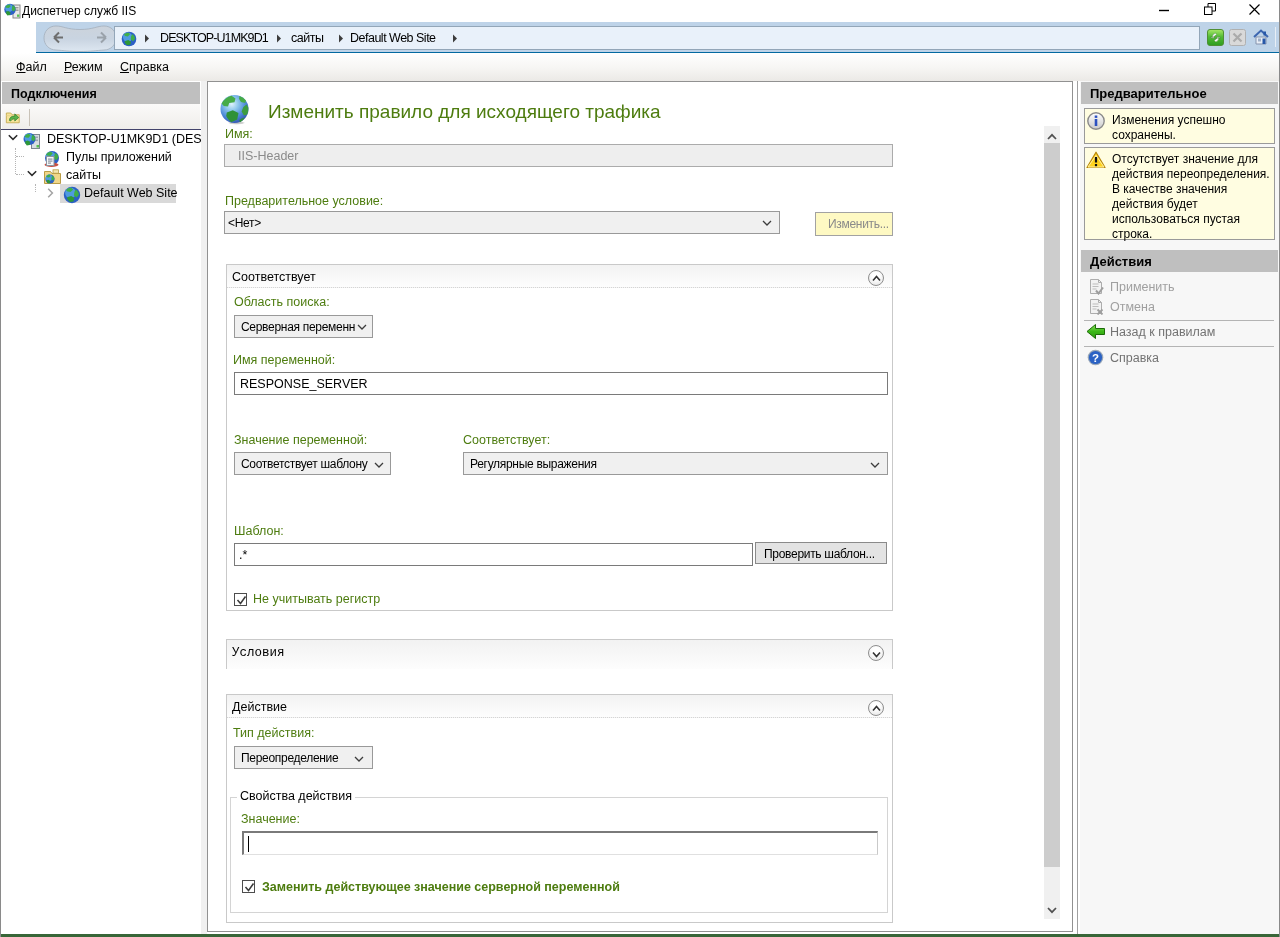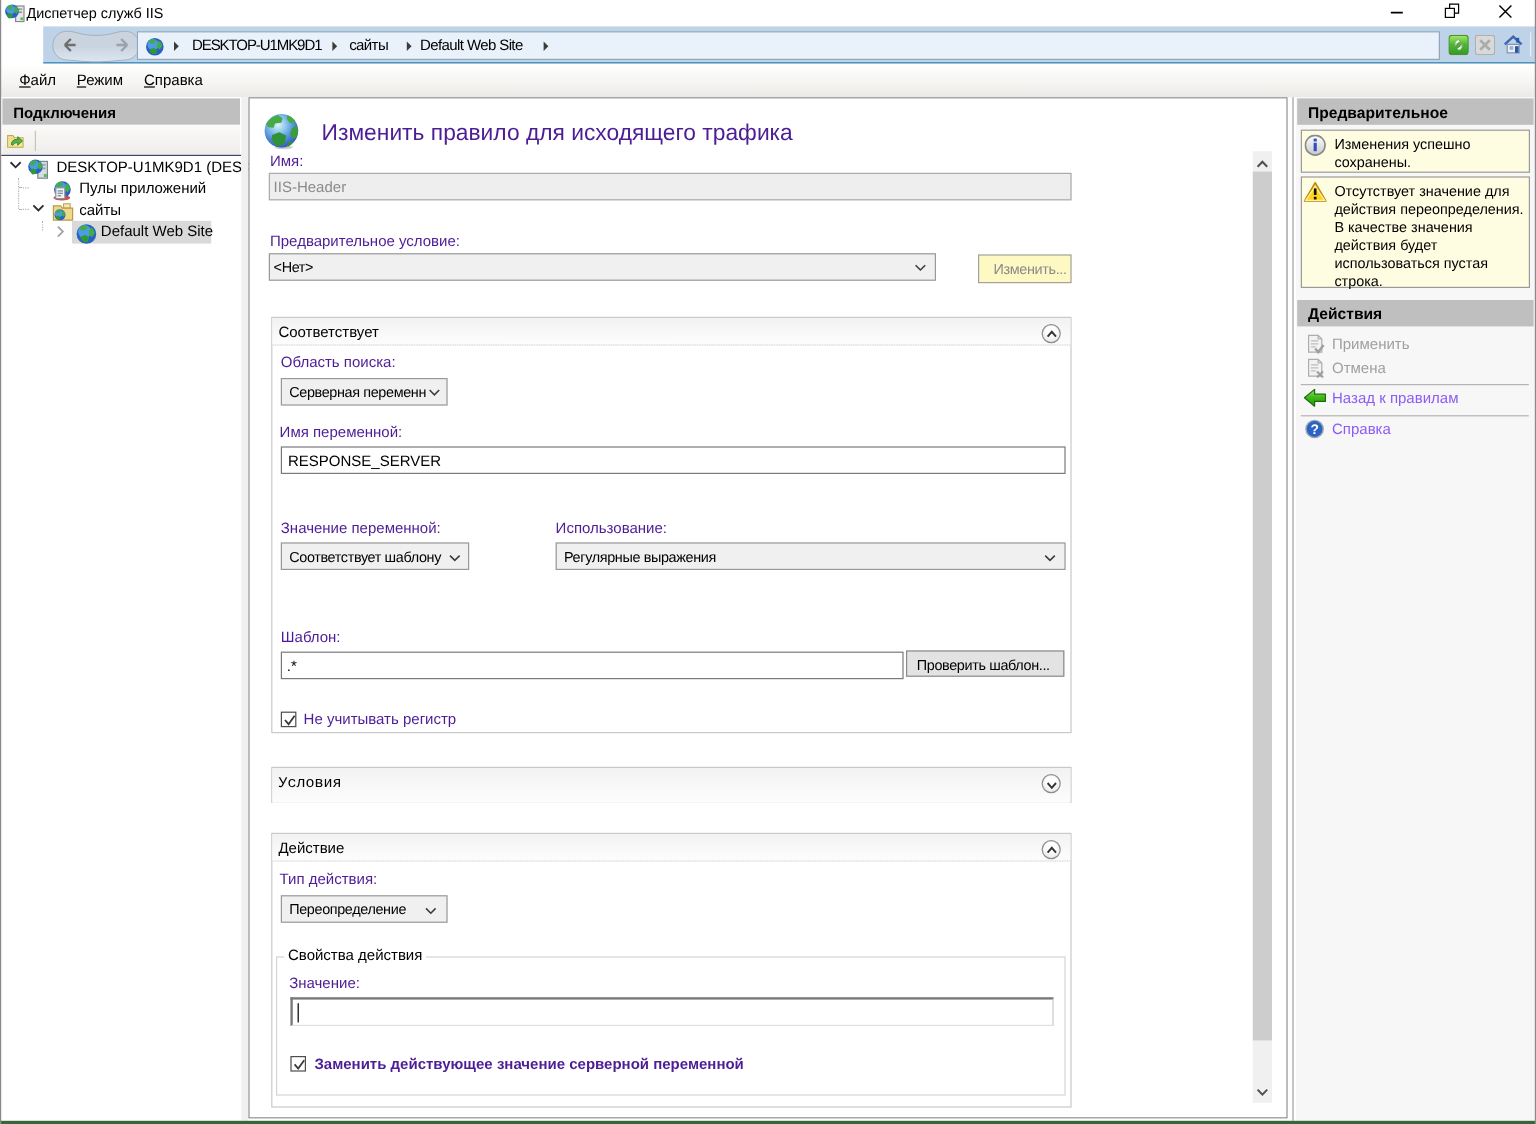--- a/index.html
+++ b/index.html
@@ -31,42 +31,42 @@
 #lp-toolbar { position:absolute; left:1px; top:23px; width:198px; height:25px; background:linear-gradient(#fbfaf9,#efedea); }
 #lp-sep { position:absolute; left:28px; top:28px; width:1px; height:17px; background:#c9c2b8; }
 #lp-line { position:absolute; left:0px; top:48px; width:200px; height:1px; background:#43436b; }
 .treerow { position:absolute; height:18px; font-size:12.5px; white-space:nowrap; }
 
 
 #splitter { position:absolute; left:201px; top:81px; width:6px; height:853px; background:#f0f0f0; }
 
 
 #mainpanel { position:absolute; left:207px; top:81px; width:866px; height:851px; background:#fff; border:1px solid #919191; }
-.lbl { position:absolute; font-size:12.5px; color:#4c1d95; white-space:nowrap; }
+.lbl { position:absolute; font-size:12.5px; color:#4d7c0f; white-space:nowrap; }
 .inp { position:absolute; border:1px solid #999; background:#fff; font-size:12.5px; }
 .combo { position:absolute; border:1px solid #999; background:#f0f0f0; }
 .combo .ct { position:absolute; left:6px; top:5px; font-size:12px; letter-spacing:-0.3px; white-space:nowrap; }
 .group { position:absolute; left:18px; width:667px; border:1px solid #c9c9c9; background:#fff; }
 .ghead { position:absolute; left:0; top:0; right:0; height:23px; background:linear-gradient(#f2f2f2,#fdfdfd); border-bottom:1px dotted #d5d5d5; }
 .ghead span { position:absolute; left:5px; top:5px; font-size:12.5px; }
 .gbtn { position:absolute; right:8px; top:5px; width:16px; height:16px; border:1px solid #8e8e8e; border-radius:50%; background:radial-gradient(circle at 50% 35%, #ffffff 30%,#ececec 75%,#e0e0e0); }
 .cb { position:absolute; width:13px; height:13px; border:1px solid #4d4d4d; background:#fff; }
 
 
 #scroll { position:absolute; left:1044px; top:126px; width:16px; height:793px; background:#f0f0f0; }
 #sthumb { position:absolute; left:0; top:17px; width:16px; height:724px; background:#cdcdcd; }
 
 
 #rightpanel { position:absolute; left:1080px; top:81px; width:199px; height:853px; background:#f7f7f7; }
 .rp-header { position:absolute; left:1px; width:197px; height:22px; background:#bfbfbf; }
 .rp-header span { position:absolute; left:9px; top:4px; font-weight:bold; font-size:13px; }
 .ybox { position:absolute; left:4px; width:191px; background:#fffde1; border:1px solid #9a9a9a; }
 .ytxt { position:absolute; left:27px; top:4px; font-size:12px; line-height:15px; white-space:nowrap; }
 .act { position:absolute; font-size:12.5px; white-space:nowrap; }
-.alink { color:#8b5cf6; }
+.alink { color:#737373; }
 .agray { color:#a0a0a0; }
 .rp-sep { position:absolute; left:4px; width:190px; height:1px; background:#b4b4b4; }
 
 
 #wborder { position:absolute; left:0; top:0; width:1280px; height:937px; border:1px solid #8a8a8a; border-bottom:none; border-top:none; pointer-events:none; }
 #wbottom { position:absolute; left:0; top:934px; width:1280px; height:3px; background:#386638; }
 </style>
 </head>
 <body>
 <div id="win">
@@ -273,21 +273,21 @@
     <circle cx="15.5" cy="15" r="14" fill="url(#mg)"></circle>
     <path d="M2.6 9.5 Q6 3.5 12.5 1.8 L16.5 4.6 L15.5 8.2 L10.2 9.0 L9.0 12.5 L4.8 12.0 Z" fill="#46ab47"></path>
     <path d="M20.5 1.9 Q24.5 3.3 27 6.4 L26.2 9.0 L22.0 8.0 L20.0 4.8 Z" fill="#46ab47"></path>
     <path d="M27.5 10.5 L29.4 13.8 Q29.6 17.5 28.2 20.5 L25.0 21.5 L22.6 17.5 L24.4 13.0 Z" fill="#3c9c40"></path>
     <path d="M7.8 18.5 L13.8 16.2 L19.5 19.0 L18.2 25.6 L12.2 28.2 Q8.8 25.8 7.2 22.0 Z" fill="#2f9138"></path>
     <path d="M22.5 24.5 L25.8 23.4 Q24.2 26.6 21.2 28.3 L20.2 26.2 Z" fill="#2f9138"></path>
   </svg>
   <div class="lbl" style="left:60px;top:19px;font-size:19px;">Изменить правило для исходящего трафика</div>
   <div class="lbl" style="left:17px;top:45px;">Имя:</div>
   <div class="inp" style="left:16px;top:62px;width:669px;height:23px;background:#eeeeee;border-color:#ababab;color:#8b8b8b;">
-        <span style="position:absolute;left:3px;top:4px">IIS-Header</span>
+        <span style="position:absolute;left:13px;top:4px">IIS-Header</span>
       </div>
   <div class="lbl" style="left:17px;top:112px;">Предварительное условие:</div>
   <div class="combo" style="left:16px;top:129px;width:556px;height:23px;text-align:right;">
         <span class="ct" style="top:4px;left:3px">&lt;Нет&gt;</span>
     <svg class="abs" style="right:7px;top:8px" width="10" height="7">
           <path d="M1 1 l4 4 l4 -4" fill="none" stroke="#3c3c3c" stroke-width="1.3"></path>
         </svg>
   </div>
   <div class="combo" style="left:607px;top:130px;width:78px;height:24px;background:#fef9c3;border-color:#a2a2a2;">
         <span class="ct" style="color:#8a8a8a;left:12px;top:4px">Изменить...</span>
@@ -307,21 +307,21 @@
           <span class="ct" style="top:4px">Серверная переменн</span>
       <svg class="abs" style="right:5px;top:8px" width="10" height="7">
             <path d="M1 1 l4 4 l4 -4" fill="none" stroke="#3c3c3c" stroke-width="1.3"></path>
           </svg>
     </div>
     <div class="lbl" style="left:6px;top:88px;">Имя переменной:</div>
     <div class="inp" style="left:7px;top:107px;width:654px;height:23px;border-color:#7a7a7a;">
           <span style="position:absolute;left:5px;top:4px">RESPONSE_SERVER</span>
         </div>
     <div class="lbl" style="left:7px;top:168px;">Значение переменной:</div>
-    <div class="lbl" style="left:236px;top:168px;">Использование:</div>
+    <div class="lbl" style="left:236px;top:168px;">Соответствует:</div>
     <div class="combo" style="left:7px;top:187px;width:157px;height:23px;">
           <span class="ct" style="top:4px">Соответствует шаблону</span>
       <svg class="abs" style="right:6px;top:9px" width="10" height="7">
             <path d="M1 1 l4 4 l4 -4" fill="none" stroke="#3c3c3c" stroke-width="1.3"></path>
           </svg>
     </div>
     <div class="combo" style="left:236px;top:187px;width:425px;height:23px;">
           <span class="ct" style="top:4px">Регулярные выражения</span>
       <svg class="abs" style="right:7px;top:9px" width="10" height="7">
             <path d="M1 1 l4 4 l4 -4" fill="none" stroke="#3c3c3c" stroke-width="1.3"></path>

